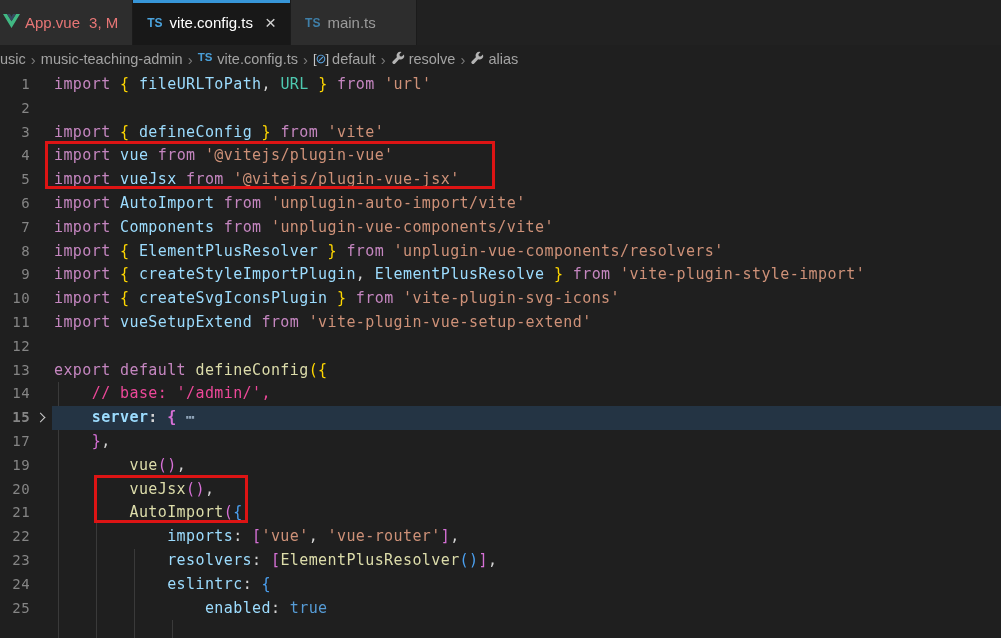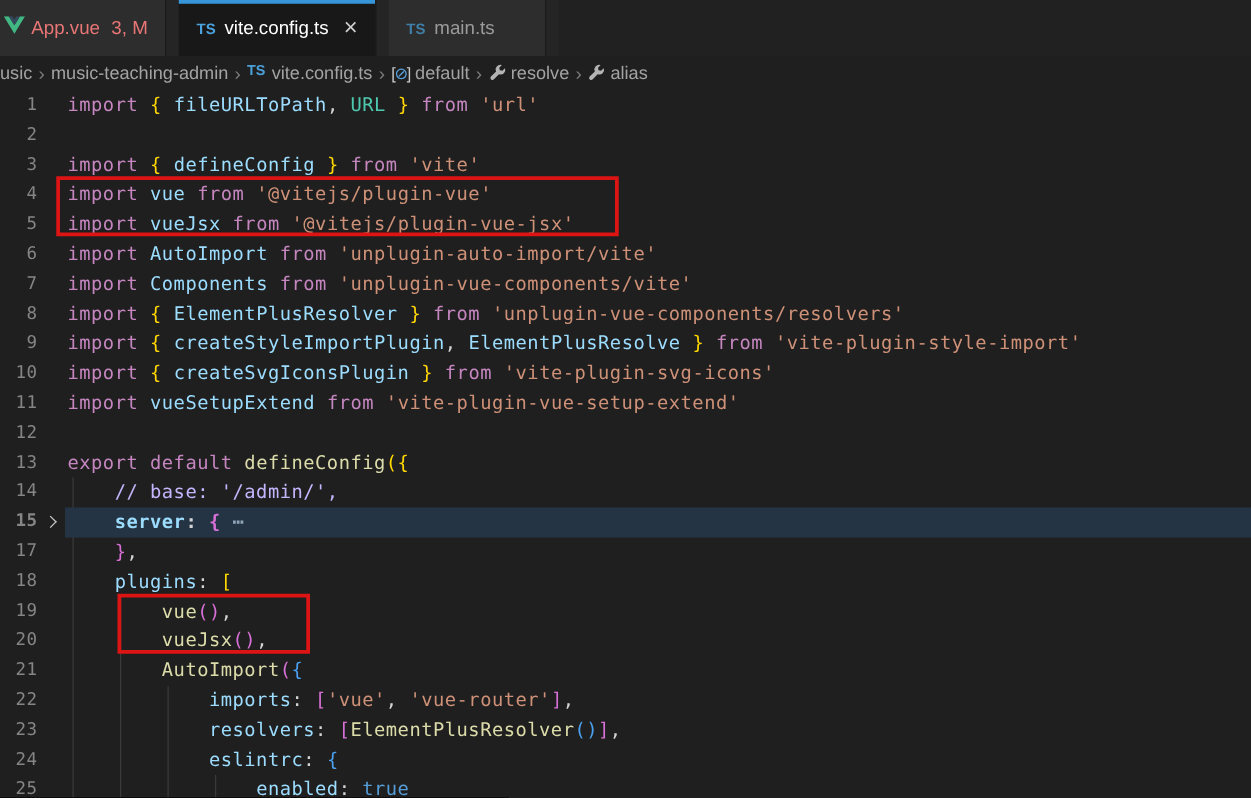--- a/index.html
+++ b/index.html
@@ -5,21 +5,21 @@
   * { margin:0; padding:0; box-sizing:border-box; }
   html,body { background:#000; }
   .screen {
     position:relative; width:1001px; height:638px;
     background:#1f1f1f; overflow:hidden;
     font-family:"Liberation Sans", sans-serif;
   }
   
   .tabbar {
     position:absolute; top:0; left:0; width:100%; height:45px;
-    background:#252526; display:flex; align-items:stretch;gap:10px;
+    background:#252526; display:flex; align-items:stretch;
   }
   .tab {
     position:relative; display:flex; align-items:center;
     padding:0 14px; background:#2d2d2d; border-right:1px solid #1b1b1b;
     font-size:15px; color:#9b9b9b; white-space:nowrap; cursor:pointer;
   }
   .tab.active { background:#181818; color:#ffffff; }
   .tab .topline { position:absolute; top:0; left:0; right:0; height:3px; background:#3796d9; }
   .tab .ts-badge {
     font-weight:bold; font-size:12px; color:#4ba3dd; margin-right:7px; letter-spacing:0;
@@ -163,24 +163,23 @@
         <div class="line"><span class="num">4</span><span class="fold"></span><span class="codetxt"><span style="color: rgb(197, 134, 192);">import</span><span style="color: rgb(212, 212, 212);"> </span><span style="color: rgb(156, 220, 254);">vue</span><span style="color: rgb(212, 212, 212);"> </span><span style="color: rgb(197, 134, 192);">from</span><span style="color: rgb(212, 212, 212);"> </span><span style="color: rgb(206, 145, 120);">'@vitejs/plugin-vue'</span></span></div>
         <div class="line"><span class="num">5</span><span class="fold"></span><span class="codetxt"><span style="color: rgb(197, 134, 192);">import</span><span style="color: rgb(212, 212, 212);"> </span><span style="color: rgb(156, 220, 254);">vueJsx</span><span style="color: rgb(212, 212, 212);"> </span><span style="color: rgb(197, 134, 192);">from</span><span style="color: rgb(212, 212, 212);"> </span><span style="color: rgb(206, 145, 120);">'@vitejs/plugin-vue-jsx'</span></span></div>
         <div class="line"><span class="num">6</span><span class="fold"></span><span class="codetxt"><span style="color: rgb(197, 134, 192);">import</span><span style="color: rgb(212, 212, 212);"> </span><span style="color: rgb(156, 220, 254);">AutoImport</span><span style="color: rgb(212, 212, 212);"> </span><span style="color: rgb(197, 134, 192);">from</span><span style="color: rgb(212, 212, 212);"> </span><span style="color: rgb(206, 145, 120);">'unplugin-auto-import/vite'</span></span></div>
         <div class="line"><span class="num">7</span><span class="fold"></span><span class="codetxt"><span style="color: rgb(197, 134, 192);">import</span><span style="color: rgb(212, 212, 212);"> </span><span style="color: rgb(156, 220, 254);">Components</span><span style="color: rgb(212, 212, 212);"> </span><span style="color: rgb(197, 134, 192);">from</span><span style="color: rgb(212, 212, 212);"> </span><span style="color: rgb(206, 145, 120);">'unplugin-vue-components/vite'</span></span></div>
         <div class="line"><span class="num">8</span><span class="fold"></span><span class="codetxt"><span style="color: rgb(197, 134, 192);">import</span><span style="color: rgb(212, 212, 212);"> </span><span style="color: rgb(255, 215, 0);">{</span><span style="color: rgb(212, 212, 212);"> </span><span style="color: rgb(156, 220, 254);">ElementPlusResolver</span><span style="color: rgb(212, 212, 212);"> </span><span style="color: rgb(255, 215, 0);">}</span><span style="color: rgb(212, 212, 212);"> </span><span style="color: rgb(197, 134, 192);">from</span><span style="color: rgb(212, 212, 212);"> </span><span style="color: rgb(206, 145, 120);">'unplugin-vue-components/resolvers'</span></span></div>
         <div class="line"><span class="num">9</span><span class="fold"></span><span class="codetxt"><span style="color: rgb(197, 134, 192);">import</span><span style="color: rgb(212, 212, 212);"> </span><span style="color: rgb(255, 215, 0);">{</span><span style="color: rgb(212, 212, 212);"> </span><span style="color: rgb(156, 220, 254);">createStyleImportPlugin</span><span style="color: rgb(212, 212, 212);">, </span><span style="color: rgb(156, 220, 254);">ElementPlusResolve</span><span style="color: rgb(212, 212, 212);"> </span><span style="color: rgb(255, 215, 0);">}</span><span style="color: rgb(212, 212, 212);"> </span><span style="color: rgb(197, 134, 192);">from</span><span style="color: rgb(212, 212, 212);"> </span><span style="color: rgb(206, 145, 120);">'vite-plugin-style-import'</span></span></div>
         <div class="line"><span class="num">10</span><span class="fold"></span><span class="codetxt"><span style="color: rgb(197, 134, 192);">import</span><span style="color: rgb(212, 212, 212);"> </span><span style="color: rgb(255, 215, 0);">{</span><span style="color: rgb(212, 212, 212);"> </span><span style="color: rgb(156, 220, 254);">createSvgIconsPlugin</span><span style="color: rgb(212, 212, 212);"> </span><span style="color: rgb(255, 215, 0);">}</span><span style="color: rgb(212, 212, 212);"> </span><span style="color: rgb(197, 134, 192);">from</span><span style="color: rgb(212, 212, 212);"> </span><span style="color: rgb(206, 145, 120);">'vite-plugin-svg-icons'</span></span></div>
         <div class="line"><span class="num">11</span><span class="fold"></span><span class="codetxt"><span style="color: rgb(197, 134, 192);">import</span><span style="color: rgb(212, 212, 212);"> </span><span style="color: rgb(156, 220, 254);">vueSetupExtend</span><span style="color: rgb(212, 212, 212);"> </span><span style="color: rgb(197, 134, 192);">from</span><span style="color: rgb(212, 212, 212);"> </span><span style="color: rgb(206, 145, 120);">'vite-plugin-vue-setup-extend'</span></span></div>
         <div class="line"><span class="num">12</span><span class="fold"></span><span class="codetxt"></span></div>
         <div class="line"><span class="num">13</span><span class="fold"></span><span class="codetxt"><span style="color: rgb(197, 134, 192);">export</span><span style="color: rgb(212, 212, 212);"> </span><span style="color: rgb(197, 134, 192);">default</span><span style="color: rgb(212, 212, 212);"> </span><span style="color: rgb(220, 220, 170);">defineConfig</span><span style="color: rgb(255, 215, 0);">(</span><span style="color: rgb(255, 215, 0);">{</span></span></div>
-        <div class="line"><span class="num">14</span><span class="fold"></span><span class="codetxt"><span style="color: #c4b5fd;">    // base: '/admin/',</span></span></div>
+        <div class="line"><span class="num">14</span><span class="fold"></span><span class="codetxt"><span style="color: #ec4899;">    // base: '/admin/',</span></span></div>
         <div class="line hl"><span class="num">15</span><span class="fold"><span class="chev"></span></span><span class="codetxt"><span style="color: rgb(212, 212, 212);">    </span><span style="color: rgb(156, 220, 254);">server</span><span style="color: rgb(212, 212, 212);">: </span><span style="color: rgb(214, 112, 214);">{</span><span style="color: rgb(143, 164, 184);"> ⋯</span></span></div>
         <div class="line"><span class="num">17</span><span class="fold"></span><span class="codetxt"><span style="color: rgb(212, 212, 212);">    </span><span style="color: rgb(214, 112, 214);">}</span><span style="color: rgb(212, 212, 212);">,</span></span></div>
-        <div class="line"><span class="num">18</span><span class="fold"></span><span class="codetxt"><span style="color: rgb(212, 212, 212);">    </span><span style="color: rgb(156, 220, 254);">plugins</span><span style="color: rgb(212, 212, 212);">: </span><span style="color: rgb(255, 215, 0);">[</span></span></div>
         <div class="line"><span class="num">19</span><span class="fold"></span><span class="codetxt"><span style="color: rgb(212, 212, 212);">        </span><span style="color: rgb(220, 220, 170);">vue</span><span style="color: rgb(214, 112, 214);">(</span><span style="color: rgb(214, 112, 214);">)</span><span style="color: rgb(212, 212, 212);">,</span></span></div>
         <div class="line"><span class="num">20</span><span class="fold"></span><span class="codetxt"><span style="color: rgb(212, 212, 212);">        </span><span style="color: rgb(220, 220, 170);">vueJsx</span><span style="color: rgb(214, 112, 214);">(</span><span style="color: rgb(214, 112, 214);">)</span><span style="color: rgb(212, 212, 212);">,</span></span></div>
         <div class="line"><span class="num">21</span><span class="fold"></span><span class="codetxt"><span style="color: rgb(212, 212, 212);">        </span><span style="color: rgb(220, 220, 170);">AutoImport</span><span style="color: rgb(214, 112, 214);">(</span><span style="color: rgb(75, 160, 240);">{</span></span></div>
         <div class="line"><span class="num">22</span><span class="fold"></span><span class="codetxt"><span style="color: rgb(212, 212, 212);">            </span><span style="color: rgb(156, 220, 254);">imports</span><span style="color: rgb(212, 212, 212);">: </span><span style="color: rgb(214, 112, 214);">[</span><span style="color: rgb(206, 145, 120);">'vue'</span><span style="color: rgb(212, 212, 212);">, </span><span style="color: rgb(206, 145, 120);">'vue-router'</span><span style="color: rgb(214, 112, 214);">]</span><span style="color: rgb(212, 212, 212);">,</span></span></div>
         <div class="line"><span class="num">23</span><span class="fold"></span><span class="codetxt"><span style="color: rgb(212, 212, 212);">            </span><span style="color: rgb(156, 220, 254);">resolvers</span><span style="color: rgb(212, 212, 212);">: </span><span style="color: rgb(214, 112, 214);">[</span><span style="color: rgb(220, 220, 170);">ElementPlusResolver</span><span style="color: rgb(75, 160, 240);">(</span><span style="color: rgb(75, 160, 240);">)</span><span style="color: rgb(214, 112, 214);">]</span><span style="color: rgb(212, 212, 212);">,</span></span></div>
         <div class="line"><span class="num">24</span><span class="fold"></span><span class="codetxt"><span style="color: rgb(212, 212, 212);">            </span><span style="color: rgb(156, 220, 254);">eslintrc</span><span style="color: rgb(212, 212, 212);">: </span><span style="color: rgb(75, 160, 240);">{</span></span></div>
         <div class="line"><span class="num">25</span><span class="fold"></span><span class="codetxt"><span style="color: rgb(212, 212, 212);">                </span><span style="color: rgb(156, 220, 254);">enabled</span><span style="color: rgb(212, 212, 212);">: </span><span style="color: rgb(86, 156, 214);">true</span></span></div>
       </div>
     <div>
         <div class="redbox" style="left: 45px; top: 68px; width: 450px; height: 48px; border-color: rgb(221, 20, 20);"></div>

